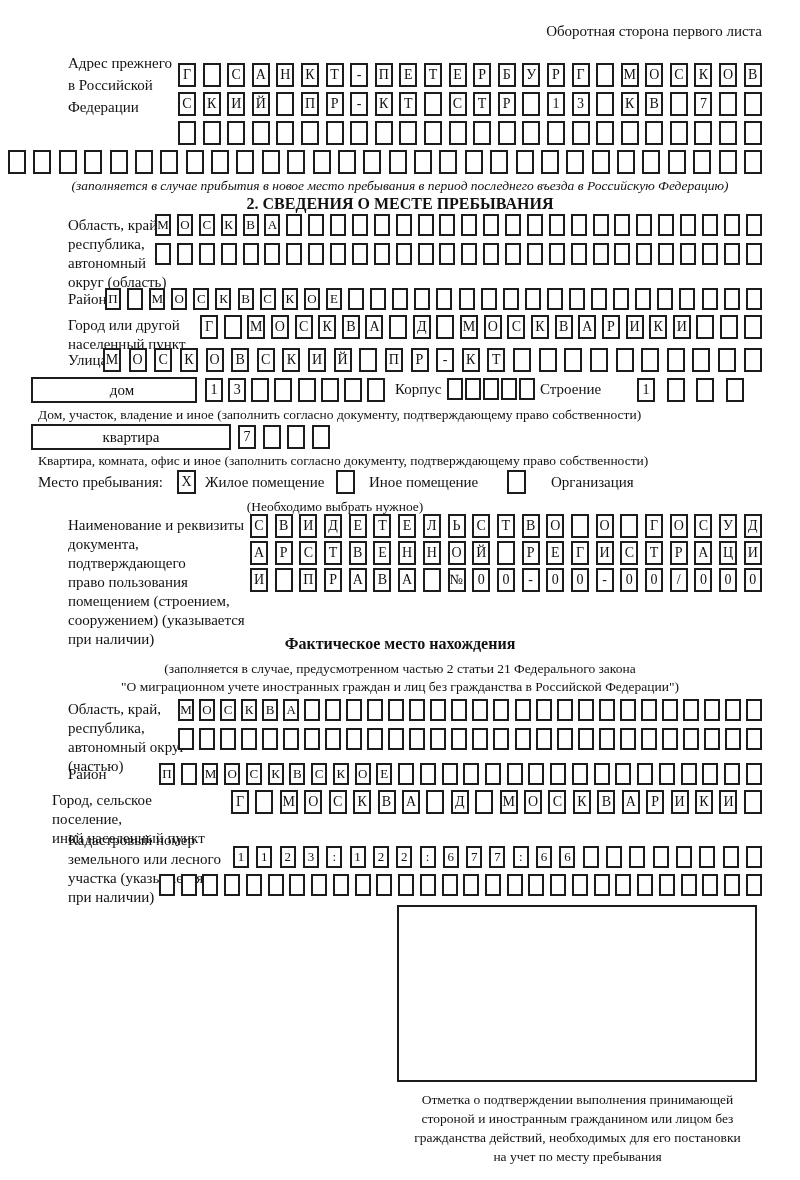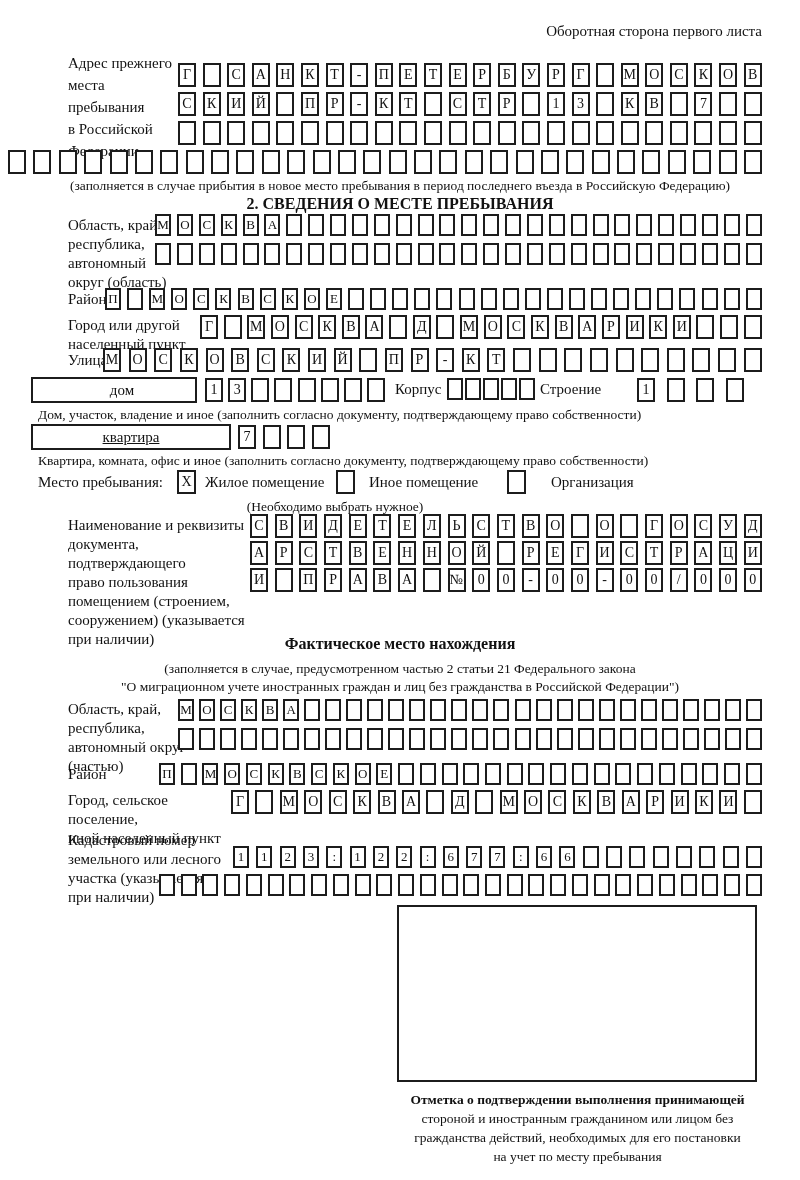--- a/index.html
+++ b/index.html
@@ -24,21 +24,20 @@
 </style>
 </head>
 <body>
 
 <div class="page">
 
   <div class="abs lbl right" style="left:400px;top:22px;width:362px;">Оборотная сторона первого листа</div>
 
   <div class="abs" style="left:68px;top:52px;width:110px;">
     <div class="lbl" style="line-height:22px;">Адрес прежнего</div>
-    <div class="lbl" style="line-height:22px;">места пребывания</div>
     <div class="lbl" style="line-height:22px;">в Российской</div>
     <div class="lbl" style="line-height:22px;">Федерации</div>
   </div>
   <div class="abs boxrow" style="left:178px;top:63px;width:584px;">
       <span class="box">Г</span>
       <span class="box"></span>
       <span class="box">С</span>
       <span class="box">А</span>
       <span class="box">Н</span>
       <span class="box">К</span>
@@ -138,21 +137,21 @@
       <span class="box"></span>
       <span class="box"></span>
       <span class="box"></span>
       <span class="box"></span>
       <span class="box"></span>
       <span class="box"></span>
       <span class="box"></span>
       <span class="box"></span>
       <span class="box"></span>
     </div>
-  <div class="abs cap center" style="left:0;top:177px;width:800px;">(заполняется в случае прибытия в новое место пребывания в период последнего въезда в Российскую Федерацию)</div>
+  <div class="abs cap center" style="left:0;top:177px;width:800px;font-style:italic;">(заполняется в случае прибытия в новое место пребывания в период последнего въезда в Российскую Федерацию)</div>
 
   <div class="abs lbl bold center" style="left:0;top:194px;width:800px;font-size:16px;">2. СВЕДЕНИЯ О МЕСТЕ ПРЕБЫВАНИЯ</div>
 
   <div class="abs" style="left:68px;top:216px;width:110px;">
     <div class="lbl">Область, край,</div>
     <div class="lbl">республика,</div>
     <div class="lbl">автономный</div>
     <div class="lbl">округ (область)</div>
   </div>
   <div class="abs boxrow sm" style="left:155px;top:214px;width:607px;">
@@ -332,21 +331,21 @@
     </div>
   <div class="abs lbl" style="left:540px;top:380px;">Строение</div>
   <div class="abs boxrow" style="left:637px;top:378px;width:107px;">
       <span class="box">1</span>
       <span class="box"></span>
       <span class="box"></span>
       <span class="box"></span>
     </div>
   <div class="abs cap" style="left:38px;top:406px;width:740px;">Дом, участок, владение и иное (заполнить согласно документу, подтверждающему право собственности)</div>
 
-  <div class="abs widebox" style="left:31px;top:424px;width:200px;text-decoration:underline;">квартира</div>
+  <div class="abs widebox" style="left:31px;top:424px;width:200px;">квартира</div>
   <div class="abs boxrow" style="left:238px;top:425px;width:92px;">
       <span class="box">7</span>
       <span class="box"></span>
       <span class="box"></span>
       <span class="box"></span>
     </div>
   <div class="abs cap" style="left:38px;top:452px;width:740px;">Квартира, комната, офис и иное (заполнить согласно документу, подтверждающему право собственности)</div>
 
   <div class="abs lbl" style="left:38px;top:473px;">Место пребывания:</div>
   <span class="abs checkbox" style="left:177px;top:470px;">X</span>
@@ -531,21 +530,21 @@
       <span class="box"></span>
       <span class="box"></span>
       <span class="box"></span>
       <span class="box"></span>
       <span class="box"></span>
       <span class="box"></span>
       <span class="box"></span>
       <span class="box"></span>
     </div>
 
-  <div class="abs" style="left:68px;top:791px;width:160px;">
+  <div class="abs" style="left:52px;top:791px;width:160px;">
     <div class="lbl">Город, сельское поселение,</div>
     <div class="lbl">иной населенный пункт</div>
   </div>
   <div class="abs boxrow" style="left:231px;top:790px;width:531px;">
       <span class="box">Г</span>
       <span class="box"></span>
       <span class="box">М</span>
       <span class="box">О</span>
       <span class="box">С</span>
       <span class="box">К</span>
@@ -624,19 +623,19 @@
       <span class="box"></span>
       <span class="box"></span>
       <span class="box"></span>
       <span class="box"></span>
       <span class="box"></span>
       <span class="box"></span>
     </div>
 
   <div class="abs stamp" style="left:397px;top:905px;width:360px;height:177px;"></div>
   <div class="abs" style="left:385px;top:1090px;width:385px;">
-    <div class="cap center" style="line-height:19px;font-weight:bold;">Отметка о подтверждении выполнения принимающей</div>
+    <div class="cap center" style="line-height:19px;">Отметка о подтверждении выполнения принимающей</div>
     <div class="cap center" style="line-height:19px;">стороной и иностранным гражданином или лицом без</div>
     <div class="cap center" style="line-height:19px;">гражданства действий, необходимых для его постановки</div>
     <div class="cap center" style="line-height:19px;">на учет по месту пребывания</div>
   </div>
 
 </div>
 
 </body></html>

